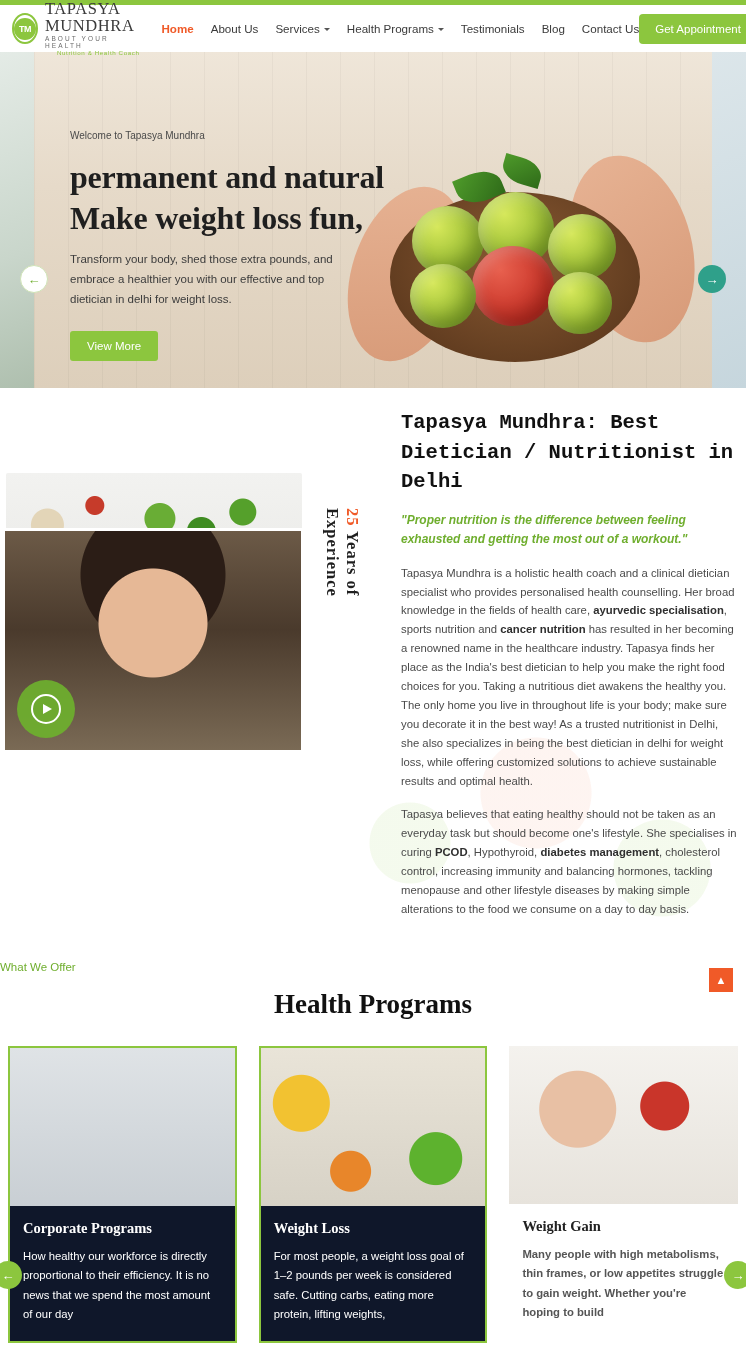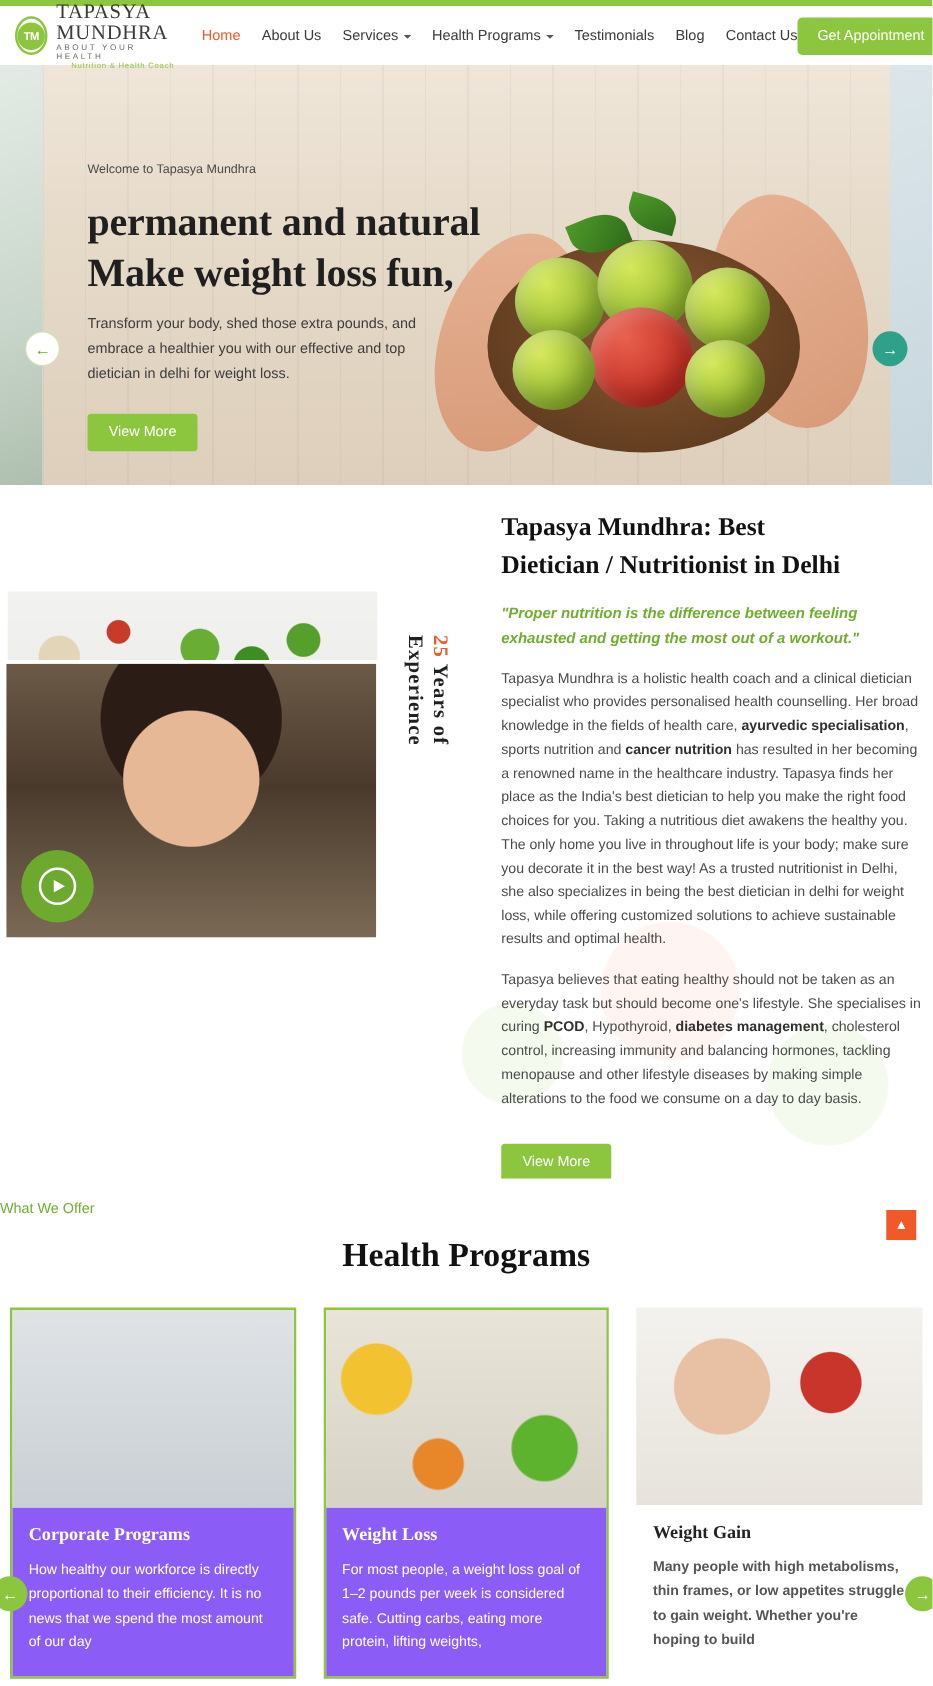--- a/index.html
+++ b/index.html
@@ -58,21 +58,21 @@
     text-align: right;
   }
 
   .nav {
     display: flex; align-items: center; gap: 17px;
     margin-left: 22px;
     font-size: 11.6px;
     color: #3a3a3a;
   }
   .nav-item { display: flex; align-items: center; gap: 4px; cursor: pointer; white-space: nowrap; }
-  .nav-item.active { color: #f05a28; }
+  .nav-item.active { color: #f05a28; font-weight: bold; }
   .caret {
     width: 0; height: 0;
     border-left: 3.2px solid transparent;
     border-right: 3.2px solid transparent;
     border-top: 3.8px solid #555;
     display: inline-block;
     margin-top: 2px;
   }
   .cta-btn {
     margin-left: auto;
@@ -221,21 +221,21 @@
     writing-mode: vertical-rl;
     font-family: "Liberation Serif", serif;
     font-size: 16.5px; font-weight: bold; letter-spacing: 1px;
     color: #1f1f1f;
     height: 120px;
   }
   .years-badge .num { color: #f05a28; }
 
   .about-right { position: absolute; left: 401px; top: 20px; width: 336px; }
   .about-title {
-    font-family: Liberation Serif, serif;
+    font-family: Liberation Mono, monospace;
     font-size: 20.5px; line-height: 1.45; color: #111; font-weight: bold;
   }
   .about-quote {
     margin-top: 14px; font-size: 12px; line-height: 1.6;
     color: #6fae2e; font-style: italic; font-weight: bold;
   }
   .about-p {
     margin-top: 14px; font-size: 11.3px; line-height: 1.68; color: #4a4a4a; text-align: left;
   }
   .about-p b { color: #2f2f2f; }
@@ -275,21 +275,21 @@
       linear-gradient(180deg,#e9e4d8,#d7d2c6);
   }
   .card:nth-child(3) .thumb {
     background:
       radial-gradient(circle at 68% 38%, #c9352a 0 24px, transparent 25px),
       radial-gradient(circle at 30% 40%, #e8c0a4 0 38px, transparent 39px),
       linear-gradient(180deg,#f4f2ee,#e7e3dc);
   }
   .card.green { border: 2px solid #8cc63e; }
   .card .body { padding: 14px 13px 16px; }
-  .card.green .body { background: #8b5cf6; color: #fff; }
+  .card.green .body { background: #0f172a; color: #fff; }
   .card.plain .body { background: #fff; color: #444; }
   .card h3 {
     font-family: "Liberation Serif", serif;
     font-size: 14.5px; font-weight: bold; margin-bottom: 10px;
   }
   .card.plain h3 { color: #222; }
   .card p { font-size: 11.3px; line-height: 1.72; }
   .card.green p { color: #ffffff; }
   .card.plain p { color: #555; font-weight: bold; }
 

